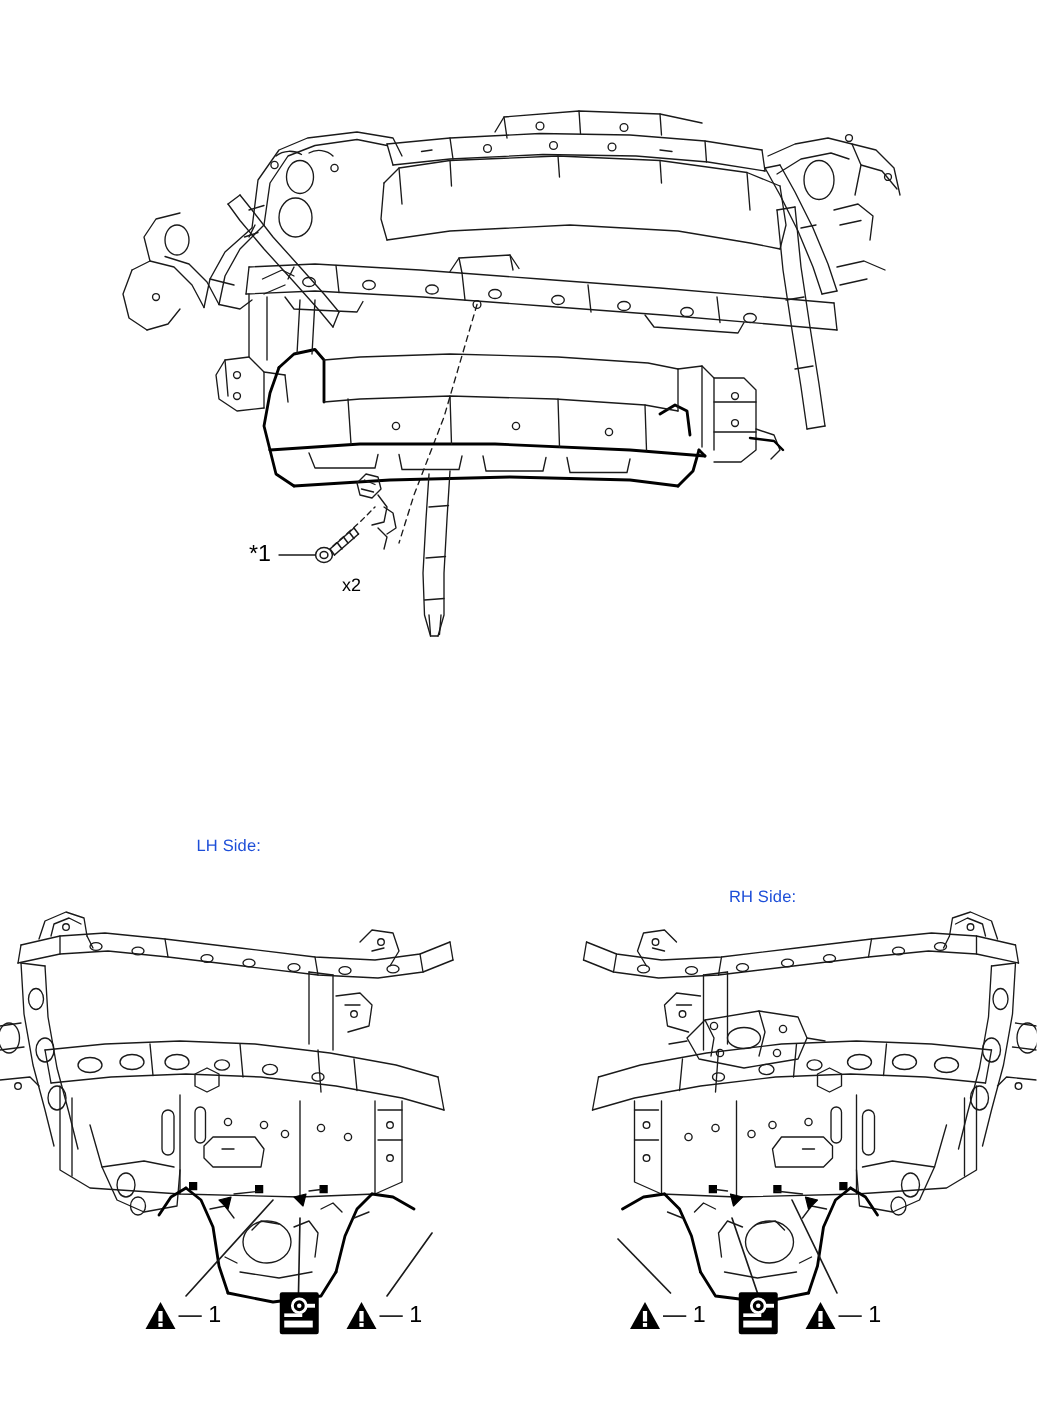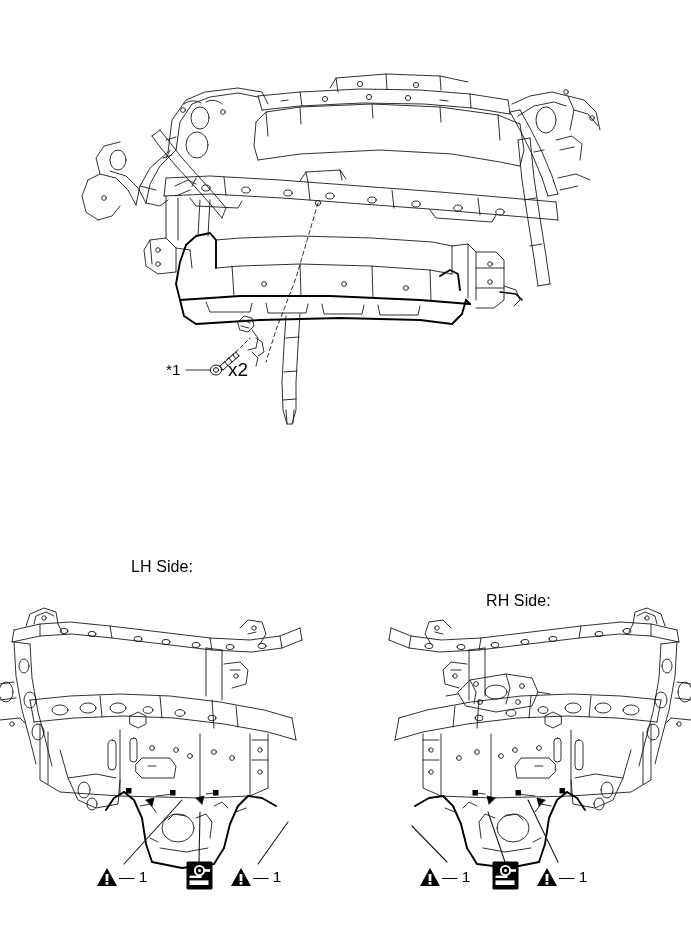--- a/index.html
+++ b/index.html
@@ -31,23 +31,23 @@
   #panel-top {
     left: 0px;
     top: 0px;
     width: 691px;
     height: 440px;
   }
 
   
   .side-heading {
     position: absolute;
-    font-size: 16px;
+    font-size: 11px;
     font-family: "Liberation Sans", sans-serif;
-    color: #000000;
+    color: #1d4ed8;
     letter-spacing: 0.1px;
     white-space: nowrap;
   }
   #heading-lh { left: 131px; top: 558px; }
   #heading-rh { left: 486px; top: 592px; }
 
   
   #panel-lh {
     left: 0px;
     top: 600px;
@@ -335,21 +335,21 @@
         <path d="M222 364 L240 348 L250 338"></path>
       </g>
 
       <g>
         <path d="M186 370 L210 370"></path>
       </g>
     </svg>
 
     <div style="position:absolute; left:166px; top:361px; font-size:15.5px; font-family:'Liberation Sans',sans-serif;">*1</div>
 
-    <div style="position:absolute; left:228px; top:359px; font-size:19px; font-family:'Liberation Sans',sans-serif;">x2</div>
+    <div style="position:absolute; left:228px; top:383px; font-size:12px; font-family:'Liberation Sans',sans-serif;">x2</div>
   </div>
 
   <div class="side-heading" id="heading-lh">LH Side:</div>
   <div class="side-heading" id="heading-rh">RH Side:</div>
 
   <div class="panel" id="panel-lh">
     <svg width="345" height="270" viewBox="0 0 345 270" xmlns="http://www.w3.org/2000/svg" fill="none" stroke="#1a1a1a" stroke-width="0.9" stroke-linejoin="round" stroke-linecap="round">
 
       <g>
         <path d="M14 30 L40 24 L70 22 L110 26 L160 32 L210 38 L250 40 L280 36 L300 28"></path>

